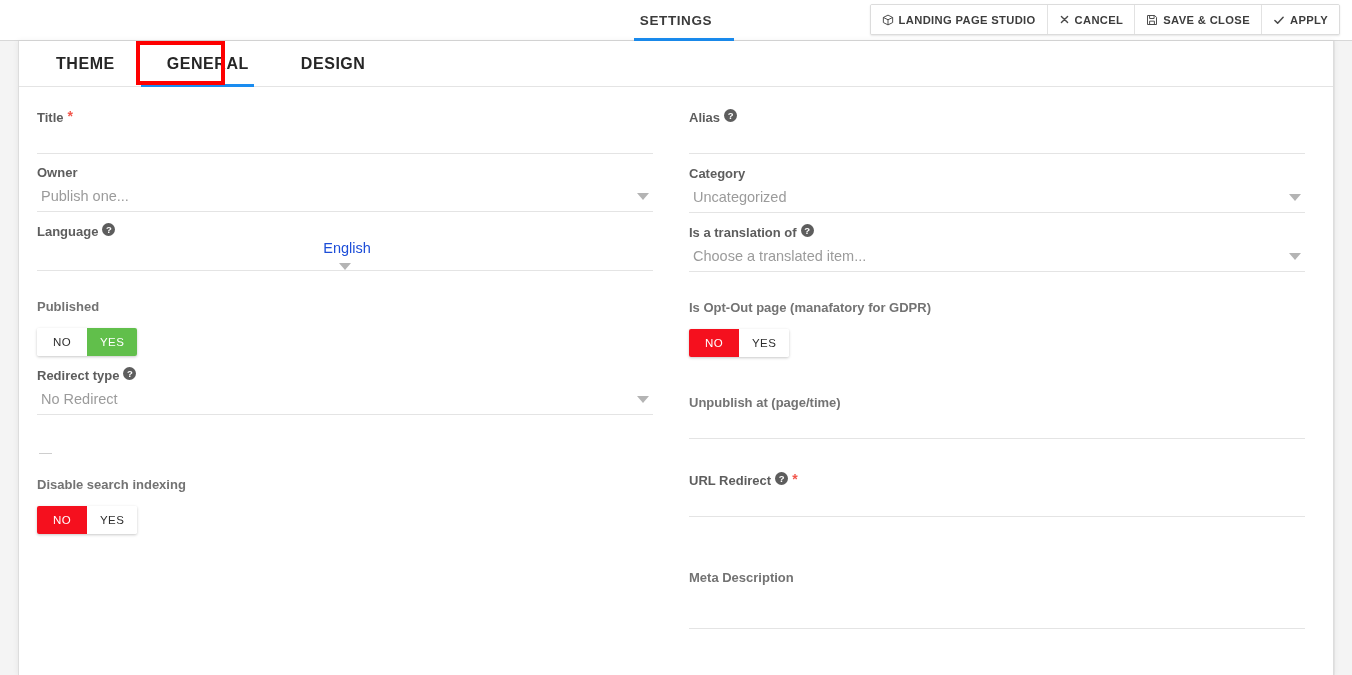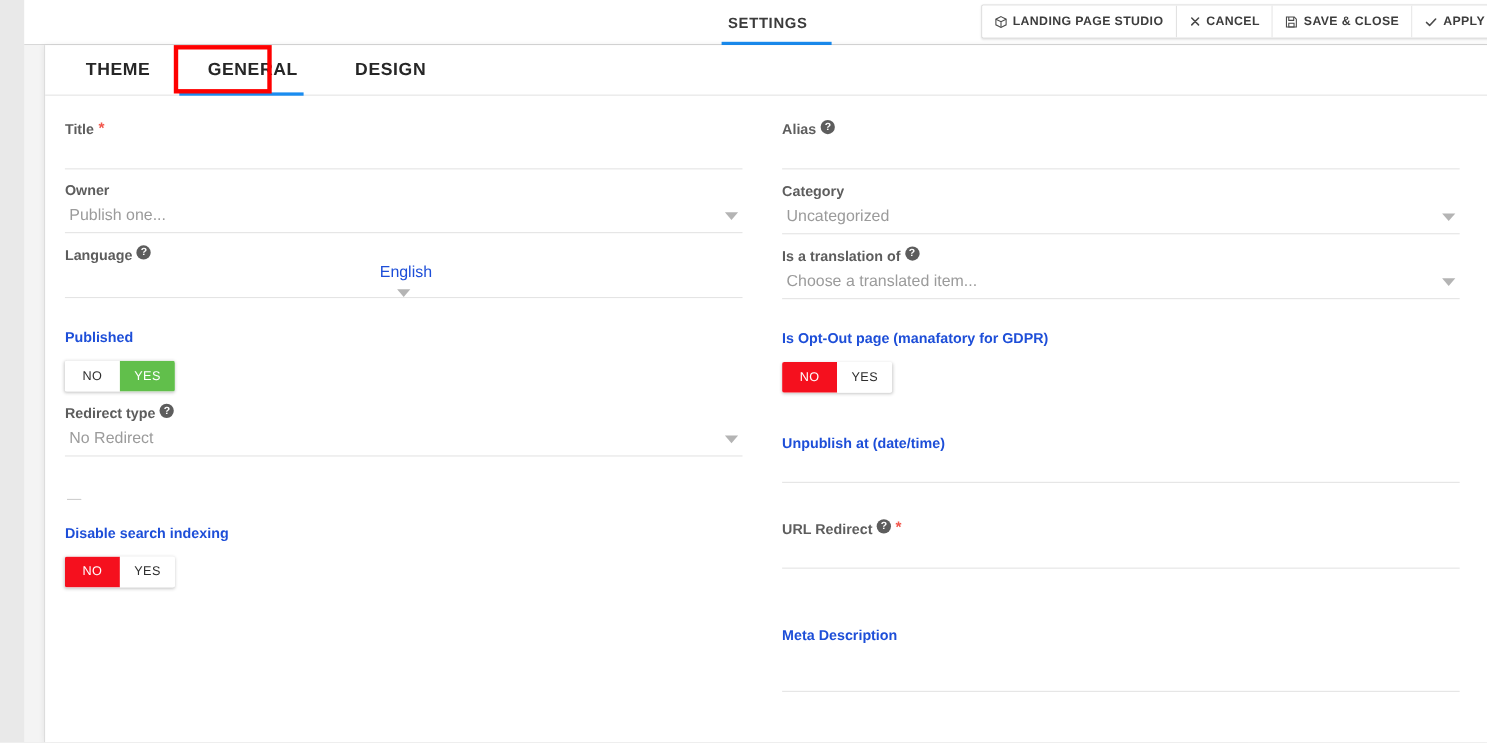--- a/index.html
+++ b/index.html
@@ -3,21 +3,21 @@
 <meta charset="utf-8">
 <style>
   * { box-sizing: border-box; margin: 0; padding: 0; }
   html, body {
     width: 1352px; height: 675px;
     overflow: hidden;
     background: #e9e9e9;
     font-family: "Liberation Sans", sans-serif;
   }
 
-  .screen { position: relative; width: 1112px; height: 675px; background:#e9e9e9;margin-left:22px; }
+  .screen { position: relative; width: 1112px; height: 675px; background:#e9e9e9; }
 
   
   .topbar {
     position: absolute; left: 0; top: 0; width: 1352px; height: 41px;
     background: #ffffff;
     border-bottom: 1px solid #d8d8d8;
   }
   .topbar-title {
     position: absolute; left: 0; top: 0; width: 1352px; height: 40px;
     display: flex; align-items: center; justify-content: center;
@@ -104,21 +104,21 @@
   }
   .col { width: 644px; }
   .col-left { margin-right: 36px; }
 
   .field { position: relative; }
   .flabel {
     font-size: 13px; font-weight: 700; color: #5d5d5d;
     display: flex; align-items: flex-start; gap: 4px;
     line-height: 17px;
   }
-  .flabel.plain { color: #1d4ed8; }
+  .flabel.plain { color: #737373; }
   .req { color: #f2564b; font-size: 14px; font-weight: 700; line-height: 1; }
   .qmark {
     display: inline-flex; align-items: center; justify-content: center;
     width: 13px; height: 13px; border-radius: 50%;
     background: #5d5d5d; color: #fff;
     font-size: 9.5px; font-weight: 700; line-height: 13px;
     cursor: pointer;
   }
   .underline { height: 1px; background: #e4e4e4; width: 100%; }
 
@@ -338,21 +338,21 @@
             <span>Is Opt-Out page (manafatory for GDPR)</span>
           </div>
           <div class="toggle" style="margin-top:13px;">
             <div class="tg on-red">NO</div>
             <div class="tg">YES</div>
           </div>
         </div>
 
         <div class="field" style="margin-top:37px;">
           <div class="flabel plain">
-            <span>Unpublish at (date/time)</span>
+            <span>Unpublish at (page/time)</span>
           </div>
           <div class="sp-input"></div>
           <div class="underline"></div>
         </div>
 
         <div class="field" style="margin-top:33px;">
           <div class="flabel">
             <span>URL Redirect</span>
             <span class="qmark">?</span>
             <span class="req">*</span>

